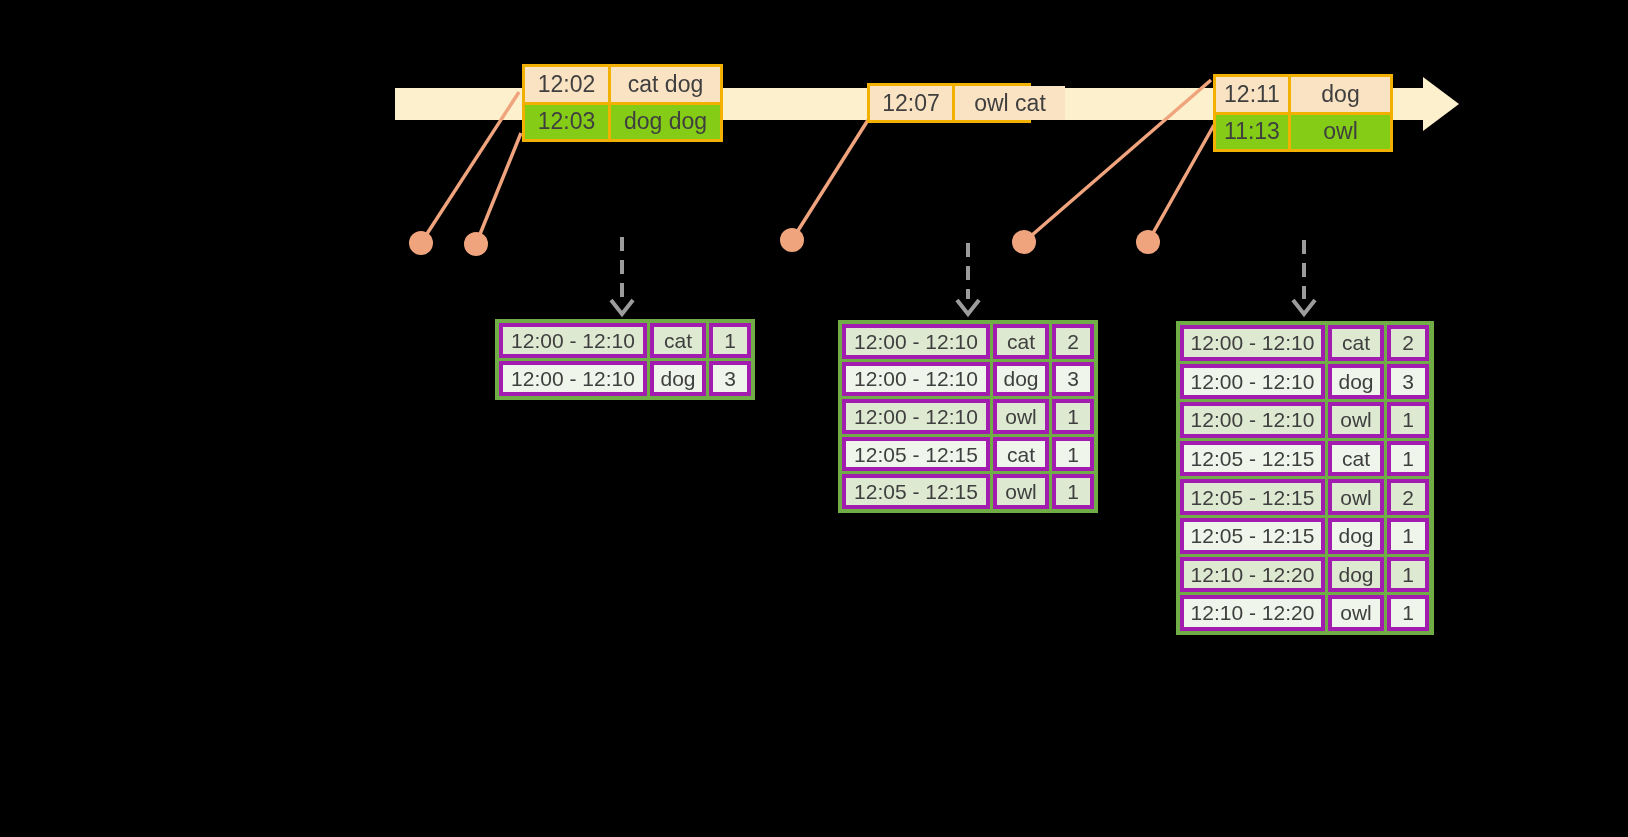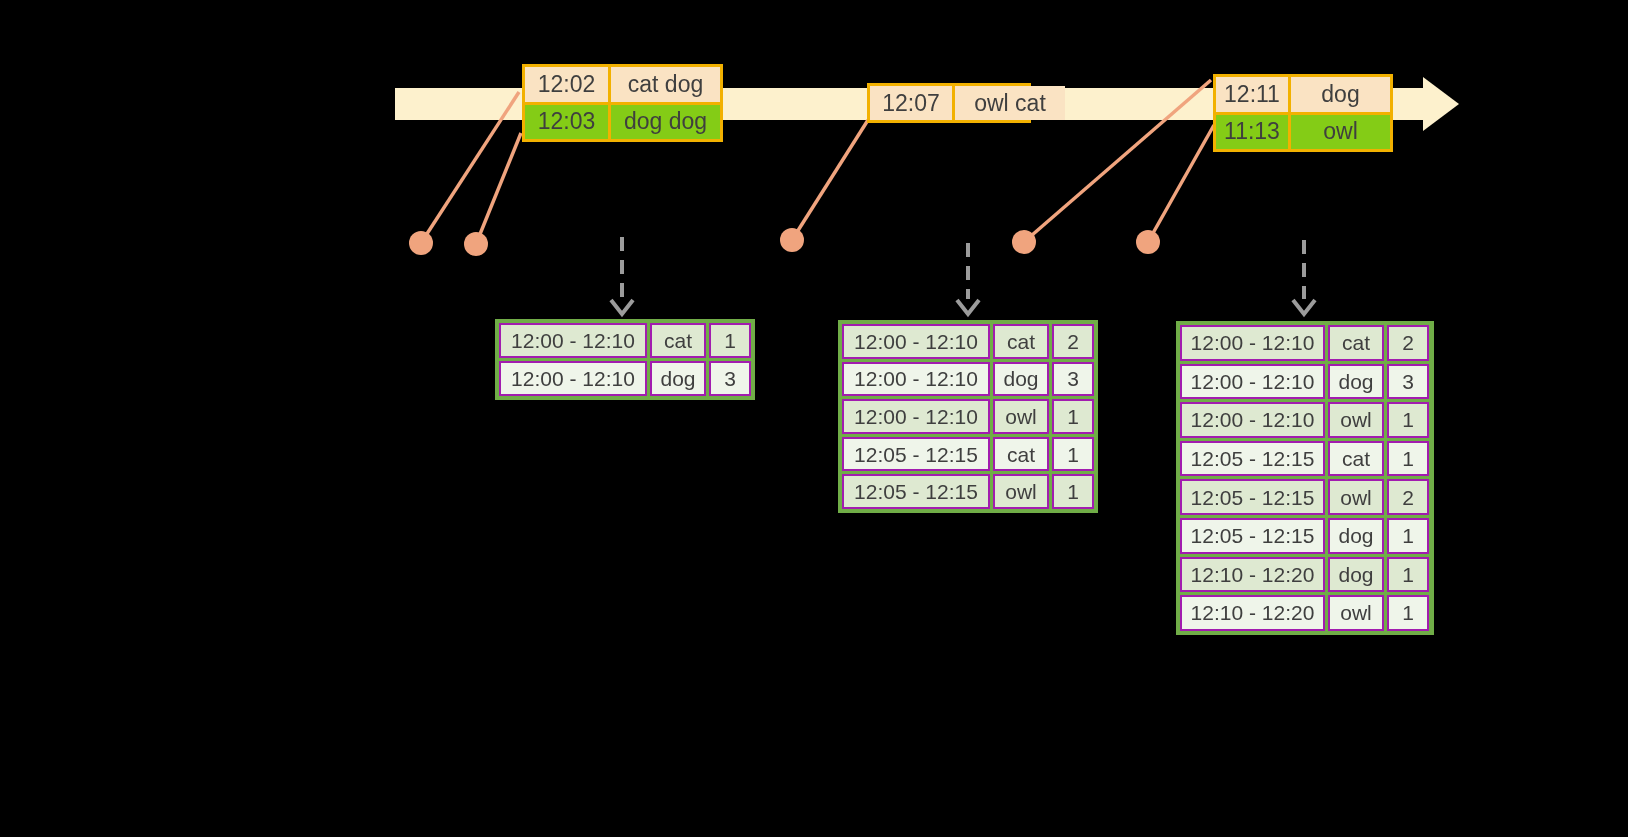--- a/index.html
+++ b/index.html
@@ -24,21 +24,21 @@
   .etable .trow:not(:first-child) .tcell{background:#84cc16;}
   .et-a{left:522px;top:64px;width:201px;grid-template-columns:83px 109px;grid-auto-rows:34.5px;}
   .et-b{left:867px;top:83px;width:164px;grid-template-columns:82px 110px;grid-auto-rows:34px;}
   .et-c{left:1213px;top:64px;width:180px;grid-template-columns:72px 99px;grid-auto-rows:34.5px;margin-top:10px;}
 
   
   .gtable{
     position:absolute;display:grid;gap:3px;
     background:#70AD47;border:4px solid #70AD47;
   }
-  .gtable .tcell{font-size:21px;border:2px solid #a21caf;}
+  .gtable .tcell{font-size:21px;border:4px solid #a21caf;}
   .gtable .trow:nth-child(odd) .tcell{background:#DEE9D1;}
   .gtable .trow:nth-child(even) .tcell{background:#EFF5EA;}
   .g-1{left:495px;top:319px;width:260px;grid-template-columns:148px 56px 42px;grid-auto-rows:35px;}
   .g-2{left:838px;top:320px;width:260px;grid-template-columns:148px 56px 42px;grid-auto-rows:34.6px;}
   .g-3{left:1176px;top:321px;width:258px;grid-template-columns:145px 56px 42px;grid-auto-rows:35.6px;}
 </style>
 </head>
 <body>
 
 <div class="canvas">

